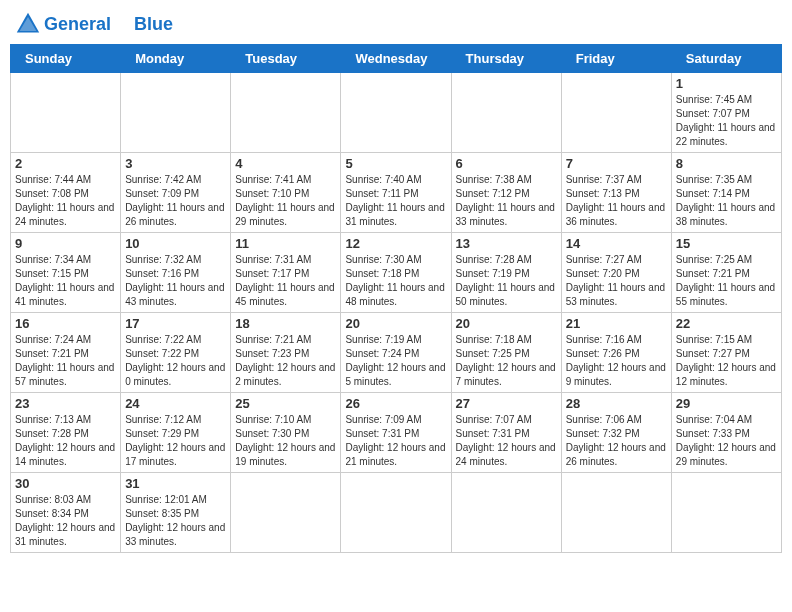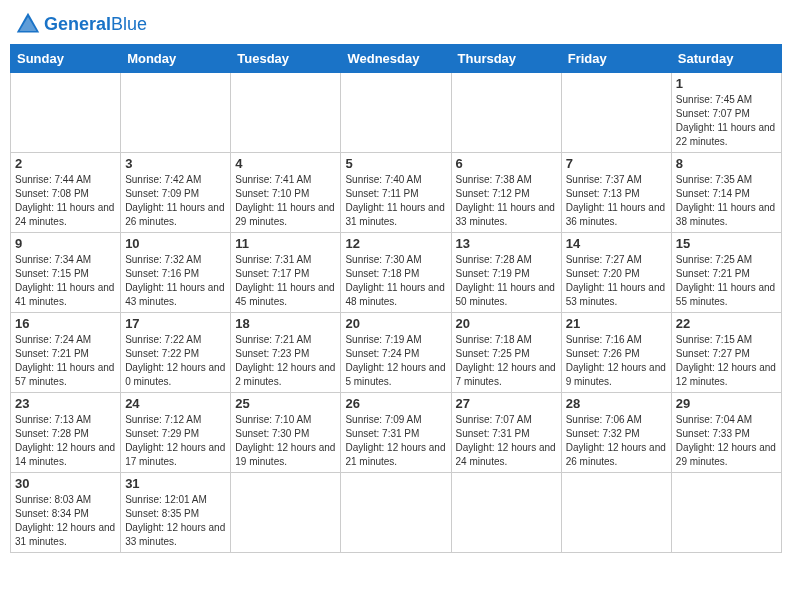--- a/index.html
+++ b/index.html
@@ -49,21 +49,21 @@
     }
     .calendar {
       width: 100%;
       border-collapse: collapse;
       border: 1px solid #ccc;
     }
     .calendar th {
       background: #1a73c7;
       color: #fff;
       text-align: left;
-      padding: 6px 6px;
+      padding: 6px 14px;
       font-size: 13px;
       font-weight: bold;
       border: 1px solid #1a73c7;
     }
     .calendar td {
       vertical-align: top;
       border: 1px solid #ccc;
       padding: 3px 4px;
       width: calc(100% / 7);
       min-height: 80px;
@@ -93,21 +93,21 @@
 </head>
 <body>
 
 <div class="header">
   <div class="logo">
     <svg class="logo-icon" viewBox="0 0 40 40">
       <polygon points="20,4 36,32 4,32" fill="#1a73c7"></polygon>
       <polygon points="20,10 32,30 8,30" fill="#fff" opacity="0.3"></polygon>
     </svg>
     <div class="logo-text">
-      <span>General</span><span style="color:#1a73c7;font-weight:normal;">Blue</span>
+      <span>General</span><span style="color:#1a73c7;font-weight:bold;margin-left:23px;">Blue</span>
     </div>
   </div>
 </div>
 
 <table class="calendar">
   <thead>
     <tr>
     <th>Sunday</th>
         <th>Monday</th>
         <th>Tuesday</th>

